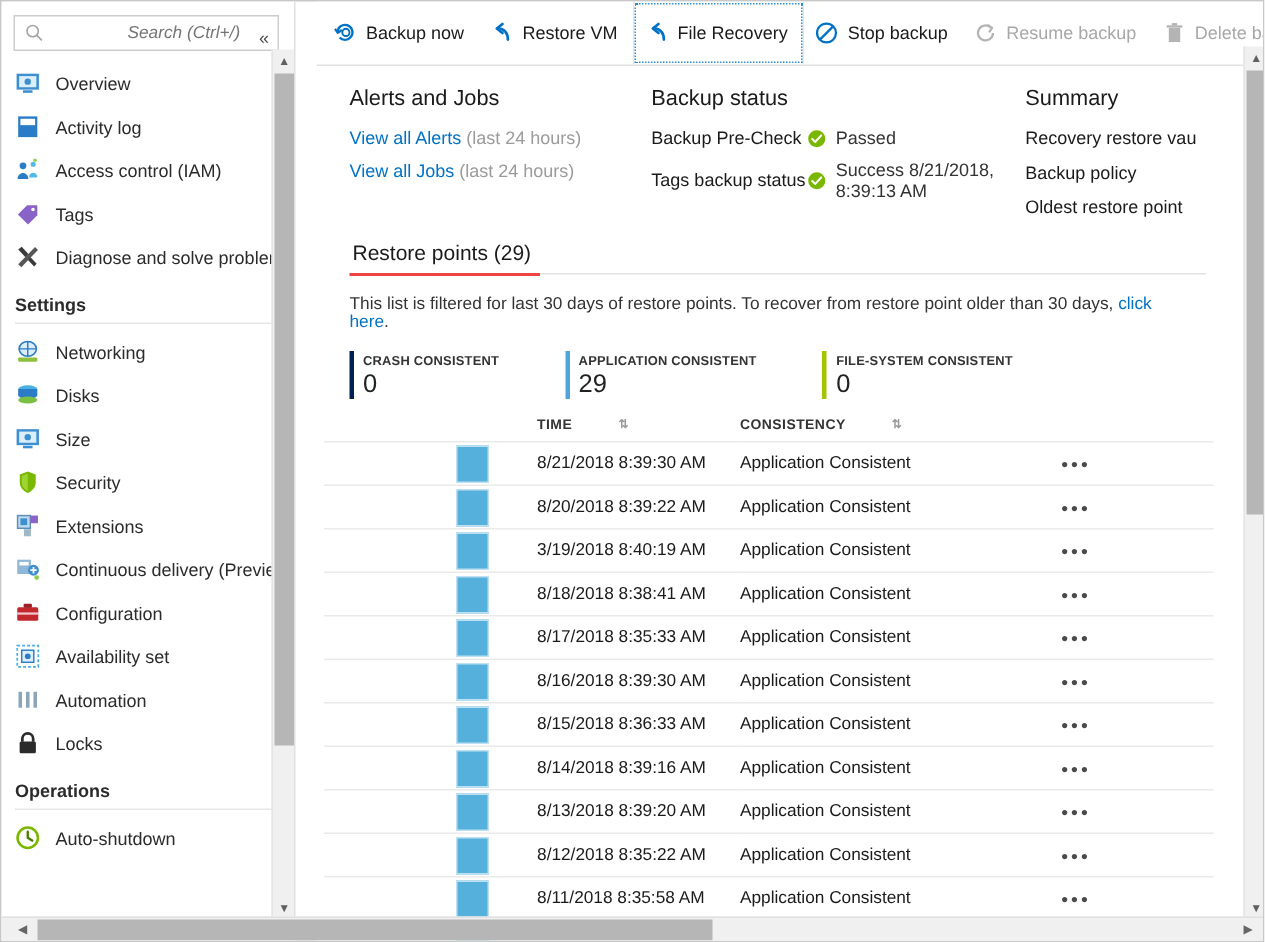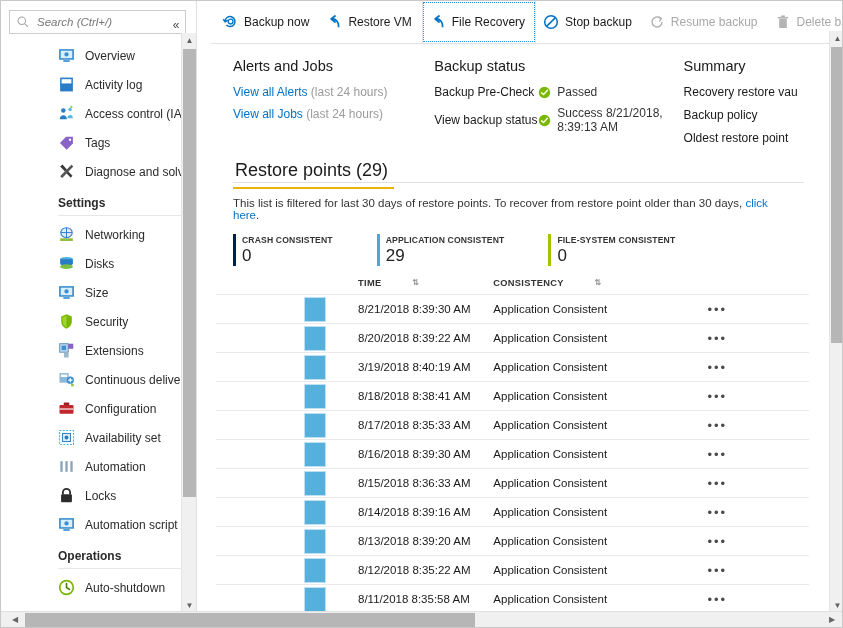--- a/index.html
+++ b/index.html
@@ -33,20 +33,21 @@
     position: relative;
     margin: 9px 10px 0 8px;
     height: 24px;
   }
   .search-box {
     width: 100%; height: 24px;
     border: 1px solid #cccccc;
     background: #fff;
     display: flex; align-items: center;
     padding-left: 6px;
+    gap: 48px;
   }
   .search-icon { width: 14px; height: 14px; flex: none; opacity: .55; }
   .search-input {
     border: none; outline: none;
     font-family: "Liberation Sans", sans-serif;
     font-size: 11.5px;
     font-style: italic;
     color: #9a9a9a;
     background: transparent;
     margin-left: 5px;
@@ -59,21 +60,20 @@
     color: #4a4a4a;
     font-size: 12px;
     line-height: 16px;
     text-align: center;
     cursor: pointer;
   }
   .nav-list {
     margin-top: 7px;
     height: 560px;
     overflow: hidden;
-    padding-left: 48px;
   }
   .nav-item {
     display: flex; align-items: center;
     height: 29px;
     padding-left: 9px;
     cursor: pointer;
     position: relative;
   }
   .nav-ico {
     width: 17px; height: 17px; flex: none;
@@ -186,24 +186,24 @@
   .sum-line { font-size: 12px; margin-bottom: 9px; color: #1a1a1a; white-space: nowrap; }
 
   
   .tabbar {
     margin: 12px 22px 0 22px;
     border-bottom: 1px solid #e2e2e2;
     height: 27px;
   }
   .tab {
     display: inline-block;
-    font-size: 18px;
+    font-size: 14px;
     color: #1a1a1a;
     padding: 4px 6px 6px 2px;
-    border-bottom: 2px solid #eab308;
+    border-bottom: 2px solid #ef4444;
     cursor: pointer;
   }
   .filter-note {
     margin: 14px 34px 0 22px;
     font-size: 11.5px;
     color: #333;
   }
 
   .stats {
     display: flex;
@@ -411,29 +411,20 @@
             <rect x="11.6" y="3" width="2.2" height="10" fill="#8aa4b8"></rect>
           </svg>
           <span class="nav-label">Automation</span>
         </div>
         <div class="nav-item">
           <svg class="nav-ico" viewBox="0 0 16 16">
             <path d="M4.6 7V5.2a3.4 3.4 0 0 1 6.8 0V7" fill="none" stroke="#2b2b2b" stroke-width="1.7"></path>
             <rect x="2.9" y="6.9" width="10.2" height="7.4" rx="1" fill="#2b2b2b"></rect>
           </svg>
           <span class="nav-label">Locks</span>
-        </div>
-        <div class="nav-item">
-          <svg class="nav-ico" viewBox="0 0 16 16">
-            <rect x="1" y="2" width="14" height="10" fill="#3c8fd0"></rect>
-            <rect x="2.6" y="3.5" width="10.8" height="7" fill="#dbeefb"></rect>
-            <rect x="5" y="12.4" width="6" height="1.6" fill="#3c8fd0"></rect>
-            <circle cx="8" cy="7" r="2" fill="#3c8fd0"></circle>
-          </svg>
-          <span class="nav-label">Automation script</span>
         </div>
         <div class="nav-group">Operations</div>
         <div class="nav-sep"></div>
         <div class="nav-item">
           <svg class="nav-ico" viewBox="0 0 16 16">
             <circle cx="8" cy="8" r="6.4" fill="none" stroke="#7ab800" stroke-width="1.6"></circle>
             <path d="M8 4.2V8l2.8 1.8" fill="none" stroke="#4b7d00" stroke-width="1.5" stroke-linecap="round"></path>
           </svg>
           <span class="nav-label">Auto-shutdown</span>
         </div>
@@ -518,21 +509,21 @@
             <div class="kv">
               <span class="kv-key">Backup Pre-Check</span>
               <svg class="ok-ico" viewBox="0 0 16 16">
                 <circle cx="8" cy="8" r="7" fill="#7ab800"></circle>
                 <path d="M4.3 8.2 L6.8 10.6 L11.6 5.3" fill="none" stroke="#fff" stroke-width="1.7" stroke-linecap="round" stroke-linejoin="round"></path>
               </svg>
               <span>Passed</span>
             </div>
 
             <div class="kv">
-              <span class="kv-key">View backup status</span>
+              <span class="kv-key">Tags backup status</span>
               <svg class="ok-ico" viewBox="0 0 16 16">
                 <circle cx="8" cy="8" r="7" fill="#7ab800"></circle>
                 <path d="M4.3 8.2 L6.8 10.6 L11.6 5.3" fill="none" stroke="#fff" stroke-width="1.7" stroke-linecap="round" stroke-linejoin="round"></path>
               </svg>
               <span>Success 8/21/2018, 8:39:13 AM</span>
             </div>
           </div>
 
           <div class="panel-c">
             <div class="panel-title">Summary</div>

